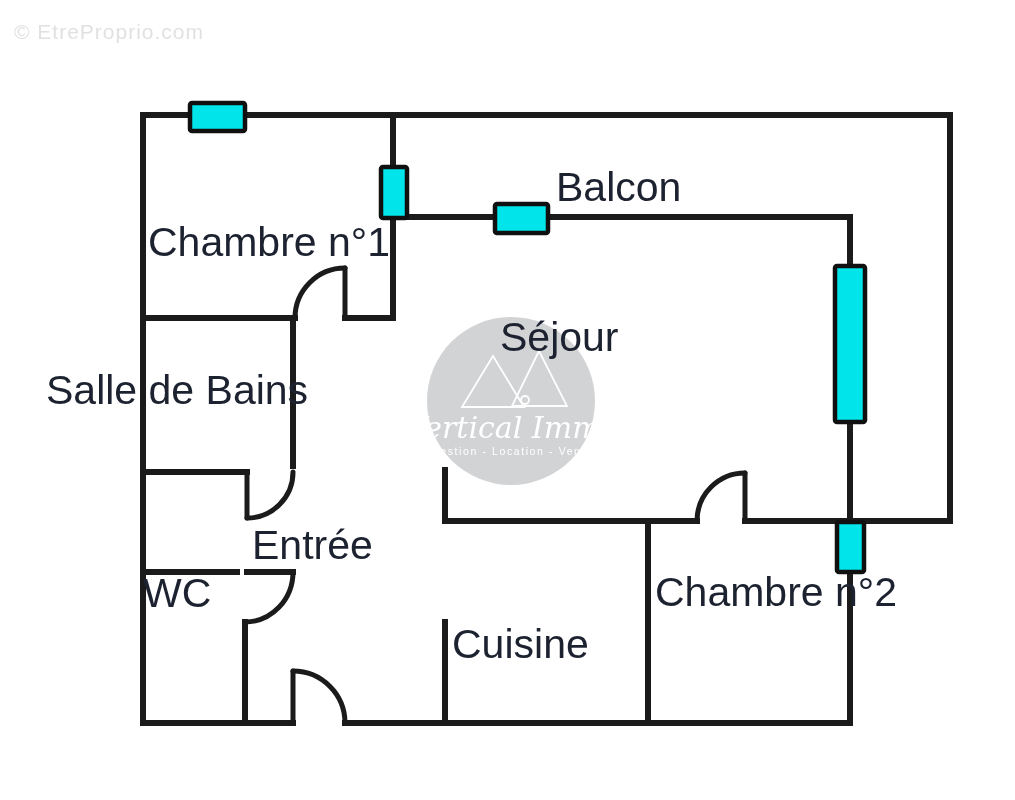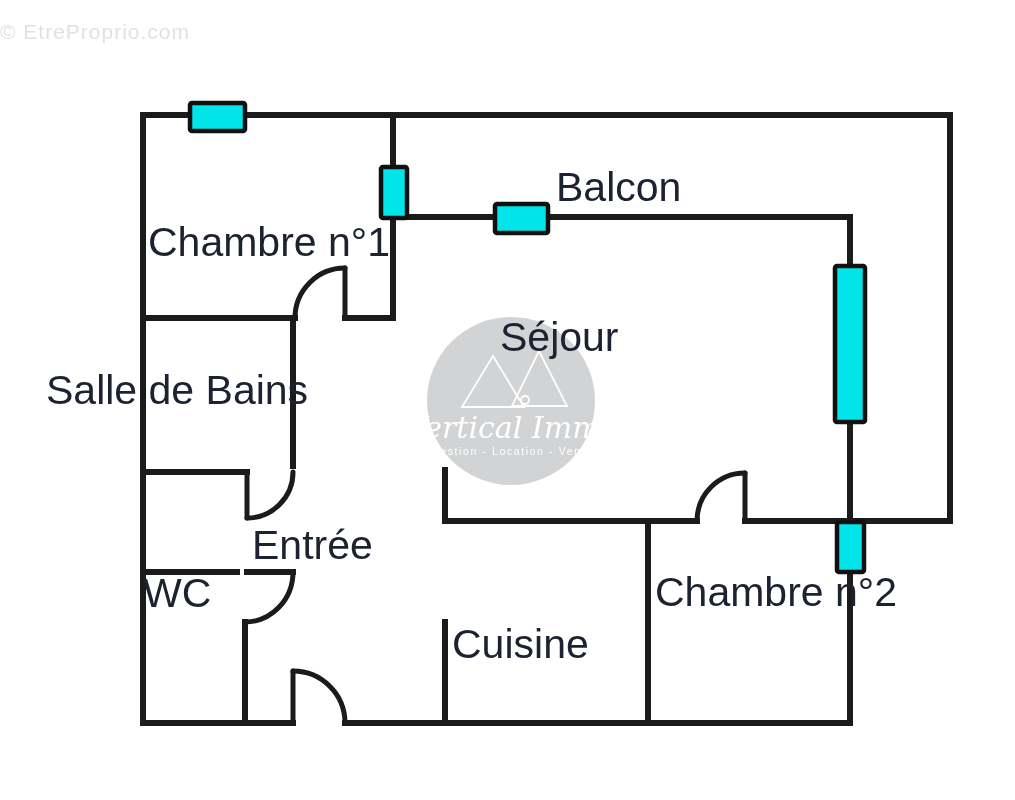--- a/index.html
+++ b/index.html
@@ -1,17 +1,17 @@
 <!DOCTYPE html>
 <html><head>
 <meta charset="utf-8">
 <style>
   html,body{margin:0;padding:0;background:#ffffff;width:1015px;height:800px;overflow:hidden;}
   .stage{position:relative;width:1015px;height:800px;background:#fff;font-family:"Liberation Sans",sans-serif;}
-  .copyright{position:absolute;left:0;top:20px;font-size:21px;letter-spacing:1px;color:#e1e1e3;user-select:none;}
+  .copyright{position:absolute;left:14px;top:20px;font-size:21px;letter-spacing:1px;color:#e1e1e3;user-select:none;}
   svg.plan{position:absolute;left:0;top:0;}
   .room-label{font-family:"Liberation Sans",sans-serif;font-size:41px;}
   .wm-brand{font:italic 30px "DejaVu Serif",serif;text-anchor:middle;}
   .wm-tagline{font-family:"Liberation Sans",sans-serif;font-size:10.5px;letter-spacing:1.6px;text-anchor:middle;}
   .wm-line{fill:none;stroke-width:1.8px;}
 </style>
 </head>
 <body>
 
 <div class="stage">

